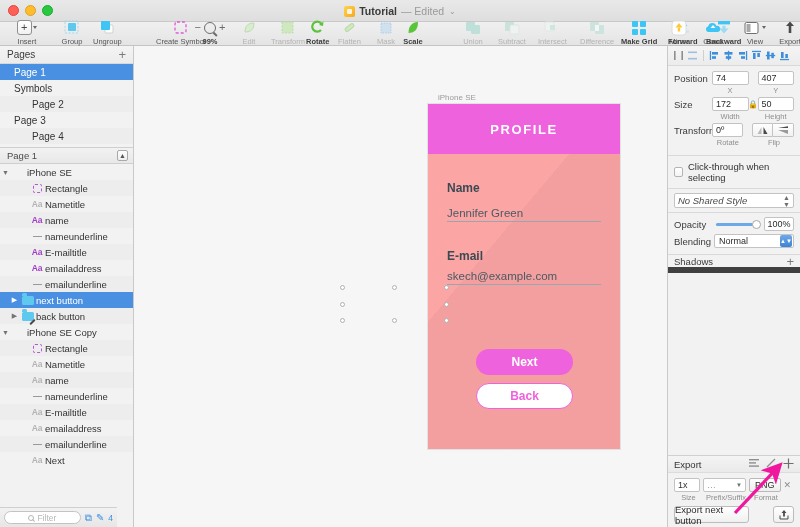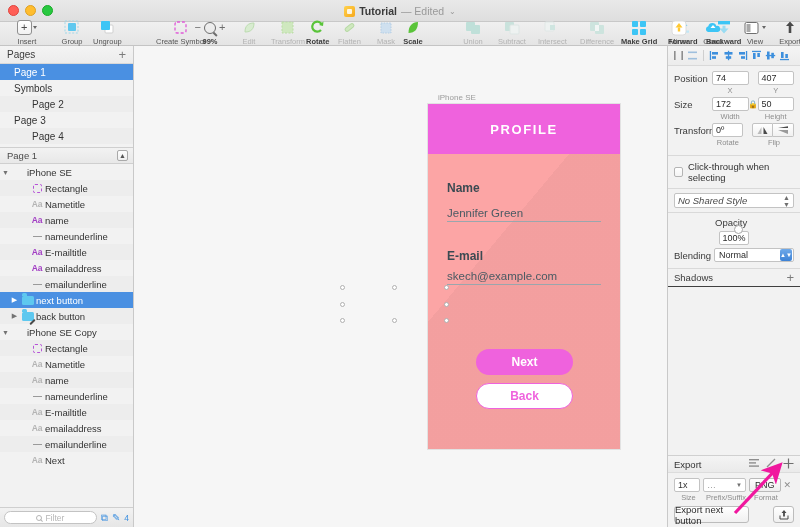--- a/index.html
+++ b/index.html
@@ -137,21 +137,21 @@
   .folder.pen:after{
     content:""; position:absolute; right:-2px; bottom:-2px; width:7px;height:2px;
     background:#4a4a4a; transform:rotate(-45deg); border-radius:1px;
   }
   .artb-ic{
     width:9px;height:9px; display:flex;align-items:center;justify-content:center;
     font-size:8px;color:#666;
   }
 
   .filterbar{
-    position:absolute; left:0; right:0; bottom:0; height:20px;
+    position:absolute; left:0; right:16px; bottom:0; height:20px;
     background:linear-gradient(#f2f2f2,#e6e6e6);
     border-top:1px solid #cfcfcf;
     display:flex; align-items:center; gap:4px; padding:0 4px;
   }
   .filter-input{
     flex:1; height:13px; border:1px solid #c3c3c3; border-radius:7px; background:#fff;
     display:flex; align-items:center; justify-content:center; gap:3px;
     font-size:8.5px; color:#b6b6b6;
   }
   .mag-s{ width:6px;height:6px;border:1px solid #b6b6b6;border-radius:50%;position:relative;display:inline-block;}
@@ -266,21 +266,21 @@
     display:flex; align-items:center; justify-content:space-between; padding:0 0 0 4px;
     font-size:9px; color:#2b2b2b; margin-left:2px;
   }
   .blue-step{
     width:12px;height:12px;background:linear-gradient(#6fa9e9,#3d82d6);border-radius:2px;
     display:flex;align-items:center;justify-content:center;color:#fff;font-size:6px;line-height:6px;
     flex-direction:column; margin-right:1px;
   }
   .shadow-row{
     height:18px; display:flex; align-items:center; justify-content:space-between;
-    padding:0 6px; border-bottom:1px solid #404040; color:#3a3a3a;
+    padding:0 6px; border-bottom:6px solid #404040; color:#3a3a3a;
   }
   .blank{ flex:1; background:#f2f2f2; }
 
   .export{
     position:absolute; left:0; right:0; bottom:0; height:72px;
     border-top:1px solid #d0d0d0; background:#f2f2f2;
   }
   .exp-head{
     height:17px; display:flex; align-items:center; justify-content:space-between;
     padding:0 6px; background:linear-gradient(#f4f4f4,#eaeaea);
@@ -890,21 +890,21 @@
     </div>
 
     <div class="style-row">
       <div class="select">
         <span>No Shared Style</span>
         <span class="stepper">▲<br>▼</span>
       </div>
     </div>
 
     <div class="opac-sec">
-      <div class="frow" style="margin-bottom:3px;flex-direction:column;">
+      <div class="frow" style="margin-bottom:3px;">
         <span class="flabel">Opacity</span>
         <span class="slider">
           <span class="strack"></span>
             <span class="sfill"></span>
             <span class="sknob"></span>
         </span>
         <span class="inp" style="width:30px;justify-content:center;">100%</span>
       </div>
       <div class="frow">
         <span class="flabel">Blending</span>

